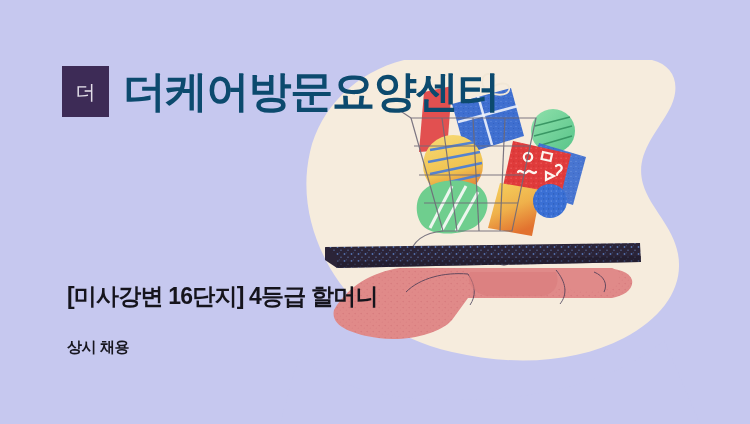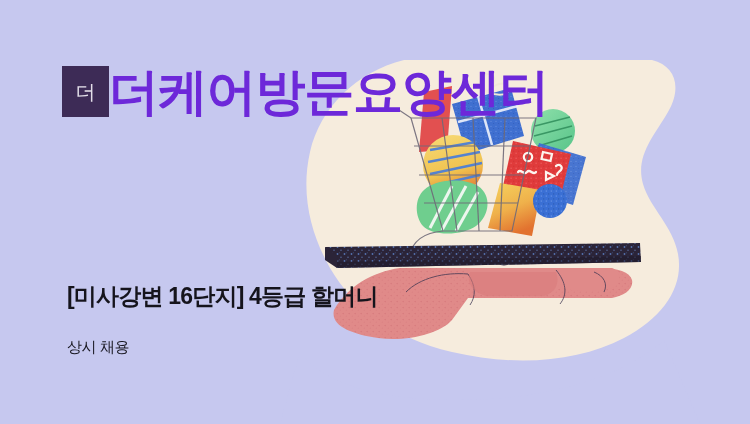--- a/index.html
+++ b/index.html
@@ -49,23 +49,24 @@
     flex: 0 0 auto;
   }
   .logo-box-text {
     color: #e3dfe9;
     font-size: 20px;
     font-weight: 400;
     line-height: 1;
     letter-spacing: 0;
   }
   .org-title {
-    font-size: 50px;
+    margin-left: 14px;
+    font-size: 43px;
     font-weight: 700;
-    color: #6d28d9;
+    color: #0c4a6e;
     line-height: 1;
     letter-spacing: -1.2px;
     white-space: nowrap;
   }
 
   .headline {
     position: absolute;
     left: 67px;
     top: 283px;
     font-size: 23px;
@@ -73,21 +74,21 @@
     color: #15141c;
     line-height: 1.2;
     letter-spacing: -0.8px;
     white-space: nowrap;
   }
   .subline {
     position: absolute;
     left: 67px;
     top: 338px;
     font-size: 15px;
-    font-weight: 400;
+    font-weight: 700;
     color: #17161f;
     line-height: 1.2;
     letter-spacing: -0.4px;
     white-space: nowrap;
   }
 </style>
 </head>
 <body>
 
 <div id="banner">

